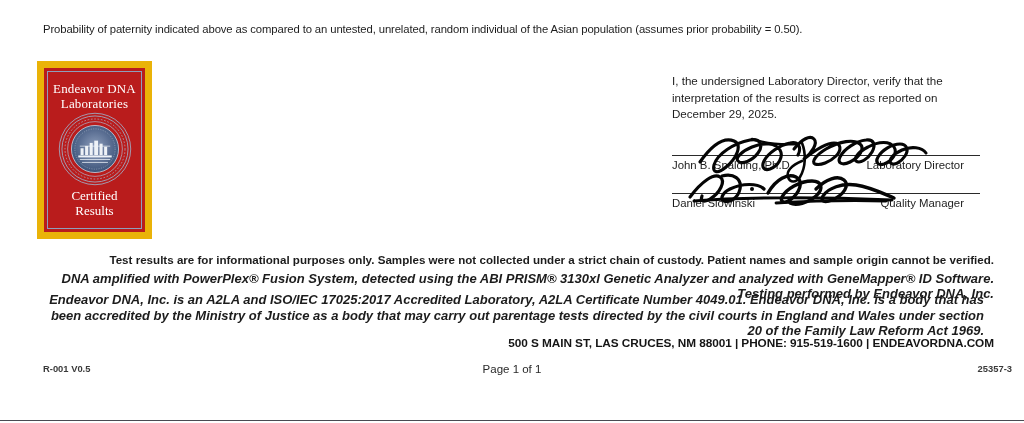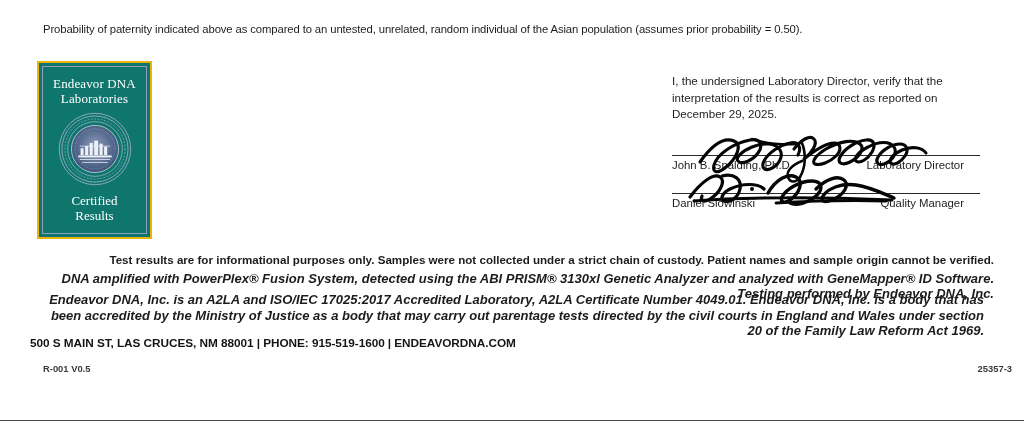--- a/index.html
+++ b/index.html
@@ -34,22 +34,22 @@
     margin-top: 16px;
   }
 
   
   .seal {
     position: absolute;
     left: 37px;
     top: 61px;
     width: 115px;
     height: 178px;
-    background: #0f766e;
-    border: 2px solid #eab308;
+    background: #b91c1c;
+    border: 7px solid #eab308;
     box-sizing: border-box;
     padding: 3px;
   }
   .seal-inner {
     position: relative;
     width: 100%;
     height: 100%;
     border: 1px solid #8e9fbb;
     box-sizing: border-box;
     display: flex;
@@ -163,21 +163,21 @@
     font-style: italic;
     font-weight: 600;
   }
 
   
   .address {
     position: absolute;
     left: 30px;
     top: 336px;
     width: 964px;
-    text-align: left;
+    text-align: right;
     font-size: 11.8px;
     font-weight: 700;
     letter-spacing: -0.005em;
     color: #151515;
   }
 
   
   .footer-row {
     position: absolute;
     left: 0;
@@ -323,18 +323,19 @@
   <div class="disclaimer disclaimer-1">Test results are for informational purposes only. Samples were not collected under a strict chain of custody. Patient names and sample origin cannot be verified.</div>
 
   <div class="disclaimer disclaimer-2">DNA amplified with PowerPlex® Fusion System, detected using the ABI PRISM® 3130xl Genetic Analyzer and analyzed with GeneMapper® ID Software. Testing performed by Endeavor DNA, Inc.</div>
 
   <div class="disclaimer disclaimer-3">Endeavor DNA, Inc. is an A2LA and ISO/IEC 17025:2017 Accredited Laboratory, A2LA Certificate Number 4049.01. Endeavor DNA, Inc. is a body that has been accredited by the Ministry of Justice as a body that may carry out parentage tests directed by the civil courts in England and Wales under section 20 of the Family Law Reform Act 1969.</div>
 
   <div class="address">500 S MAIN ST, LAS CRUCES, NM 88001 | PHONE: 915-519-1600 | ENDEAVORDNA.COM</div>
 
   <div class="footer-row">
     <span class="footer-left">R-001 V0.5</span>
+    <span class="footer-center">Page 1 of 1</span>
     <span class="footer-right">25357-3</span>
   </div>
 
   <div class="bottom-rule"></div>
 
 </div>
 
 </body></html>

